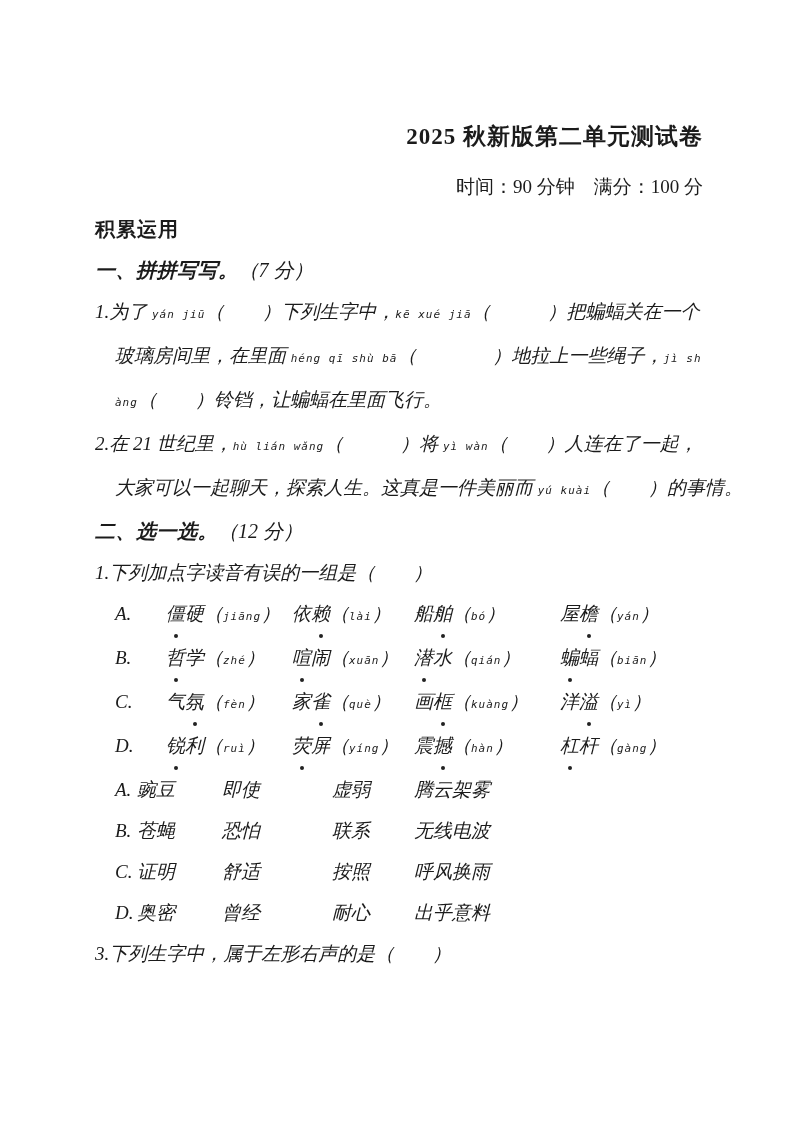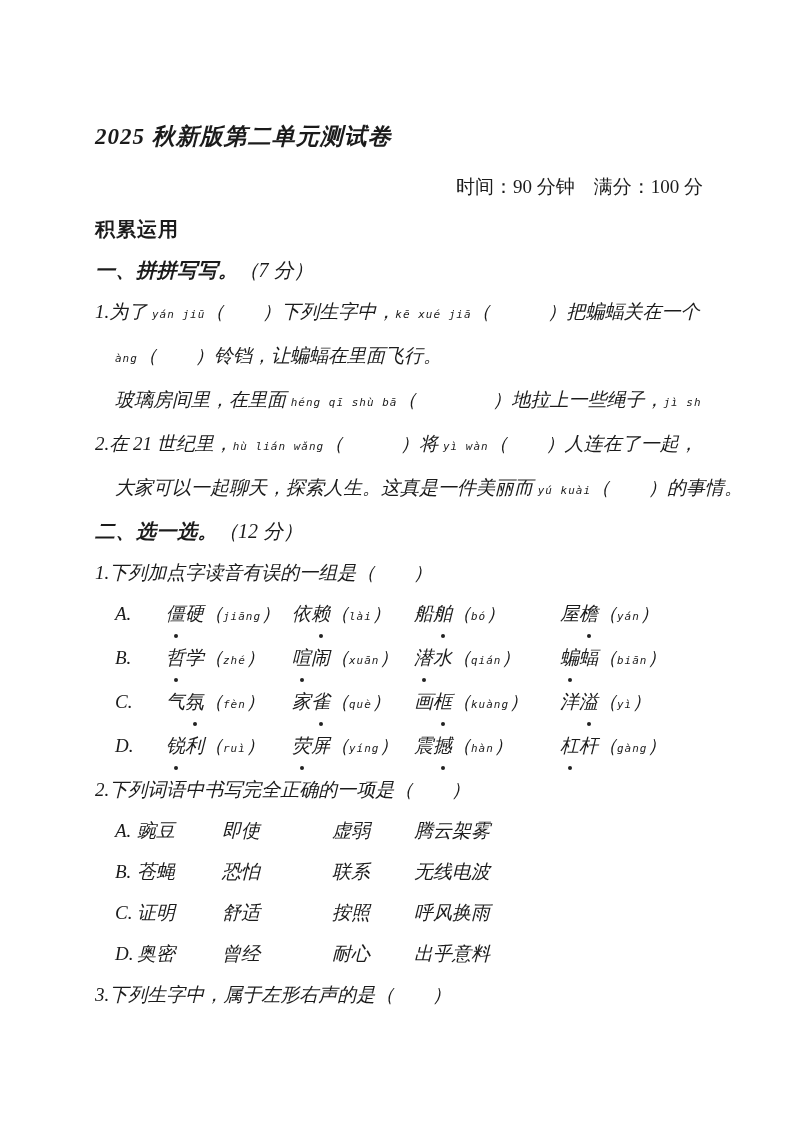--- a/index.html
+++ b/index.html
@@ -4,22 +4,22 @@
 <style>
   html,body{margin:0;padding:0;}
   body{
     width:793px;height:1122px;background:#ffffff;overflow:hidden;
     font-family:"Liberation Serif","DejaVu Serif",serif;
     color:#1b1b1b;
   }
   .doc{position:relative;width:793px;height:1122px;background:#fff;}
   .content{position:absolute;left:95px;top:0;width:608px;}
   .title{
-    margin-top:122px;height:30px;line-height:30px;text-align:left;
-    font-size:23px;font-weight:bold;letter-spacing:1px;white-space:pre;font-style:italic;
+    margin-top:122px;height:30px;line-height:30px;text-align:right;
+    font-size:23px;font-weight:bold;letter-spacing:1px;white-space:pre;
   }
   .info{
     margin-top:14px;height:42px;line-height:42px;text-align:right;
     font-size:19px;white-space:pre;font-family:Liberation Serif, serif;
   }
   .section{
     height:42px;line-height:42px;font-weight:bold;
     font-size:20px;white-space:pre;letter-spacing:1px;
   }
   .line{
@@ -55,35 +55,34 @@
 
     <div class="title">2025 秋新版第二单元测试卷</div>
 
     <div class="info">时间：90 分钟　满分：100 分</div>
 
     <div class="section">积累运用</div>
 
     <div class="line heading"><span class="hmain">一、拼拼写写。</span><span>（7 分）</span></div>
 
     <div class="line"><span>1.为了 </span><span class="py">yán jiū</span><span>（　　）下列生字中，</span><span class="py">kē xué jiā</span><span>（　　　）把蝙蝠关在一个</span></div>
+    <div class="line indent"><span>玻璃房间里，在里面 </span><span class="py">héng qī shù bā</span><span>（　　　　）地拉上一些绳子，</span><span class="py">jì sh</span></div>
     <div class="line indent"><span class="py">àng</span><span>（　　）铃铛，让蝙蝠在里面飞行。</span></div>
-    <div class="line indent"><span>玻璃房间里，在里面 </span><span class="py">héng qī shù bā</span><span>（　　　　）地拉上一些绳子，</span><span class="py">jì sh</span></div>
 
     <div class="line"><span>2.在 21 世纪里，</span><span class="py">hù lián wǎng</span><span>（　　　）将 </span><span class="py">yì wàn</span><span>（　　）人连在了一起，</span></div>
     <div class="line indent"><span>大家可以一起聊天，探索人生。这真是一件美丽而 </span><span class="py">yú kuài</span><span>（　　）的事情。</span></div>
 
     <div class="line heading"><span class="hmain">二、选一选。</span><span>（12 分）</span></div>
 
     <div class="line">1.下列加点字读音有误的一组是（　　）</div>
     <div class="line opt q1c"><span class="lbl">A.</span><span class="cell"><span class="dotted">僵</span><span>硬</span>（<span class="py">jiāng</span>）</span><span class="cell"><span>依</span><span class="dotted">赖</span>（<span class="py">lài</span>）</span><span class="cell"><span>船</span><span class="dotted">舶</span>（<span class="py">bó</span>）</span><span class="cell"><span>屋</span><span class="dotted">檐</span>（<span class="py">yán</span>）</span></div>
     <div class="line opt q1c"><span class="lbl">B.</span><span class="cell"><span class="dotted">哲</span><span>学</span>（<span class="py">zhé</span>）</span><span class="cell"><span class="dotted">喧</span><span>闹</span>（<span class="py">xuān</span>）</span><span class="cell"><span class="dotted">潜</span><span>水</span>（<span class="py">qián</span>）</span><span class="cell"><span class="dotted">蝙</span><span>蝠</span>（<span class="py">biān</span>）</span></div>
     <div class="line opt q1c"><span class="lbl">C.</span><span class="cell"><span>气</span><span class="dotted">氛</span>（<span class="py">fèn</span>）</span><span class="cell"><span>家</span><span class="dotted">雀</span>（<span class="py">què</span>）</span><span class="cell"><span>画</span><span class="dotted">框</span>（<span class="py">kuàng</span>）</span><span class="cell"><span>洋</span><span class="dotted">溢</span>（<span class="py">yì</span>）</span></div>
     <div class="line opt q1c"><span class="lbl">D.</span><span class="cell"><span class="dotted">锐</span><span>利</span>（<span class="py">ruì</span>）</span><span class="cell"><span class="dotted">荧</span><span>屏</span>（<span class="py">yíng</span>）</span><span class="cell"><span>震</span><span class="dotted">撼</span>（<span class="py">hàn</span>）</span><span class="cell"><span class="dotted">杠</span><span>杆</span>（<span class="py">gàng</span>）</span></div>
 
-    <div class="line">2.下列词语中书写完全正确的一项是（　　）</div>
     <div class="line opt q2c"><span class="lbl">A.</span><span class="cell">豌豆</span><span class="cell">即使</span><span class="cell">虚弱</span><span class="cell">腾云架雾</span></div>
     <div class="line opt q2c"><span class="lbl">B.</span><span class="cell">苍蝇</span><span class="cell">恐怕</span><span class="cell">联系</span><span class="cell">无线电波</span></div>
     <div class="line opt q2c"><span class="lbl">C.</span><span class="cell">证明</span><span class="cell">舒适</span><span class="cell">按照</span><span class="cell">呼风换雨</span></div>
     <div class="line opt q2c"><span class="lbl">D.</span><span class="cell">奥密</span><span class="cell">曾经</span><span class="cell">耐心</span><span class="cell">出乎意料</span></div>
 
     <div class="line">3.下列生字中，属于左形右声的是（　　）</div>
 
   </div>
 </div>
 

